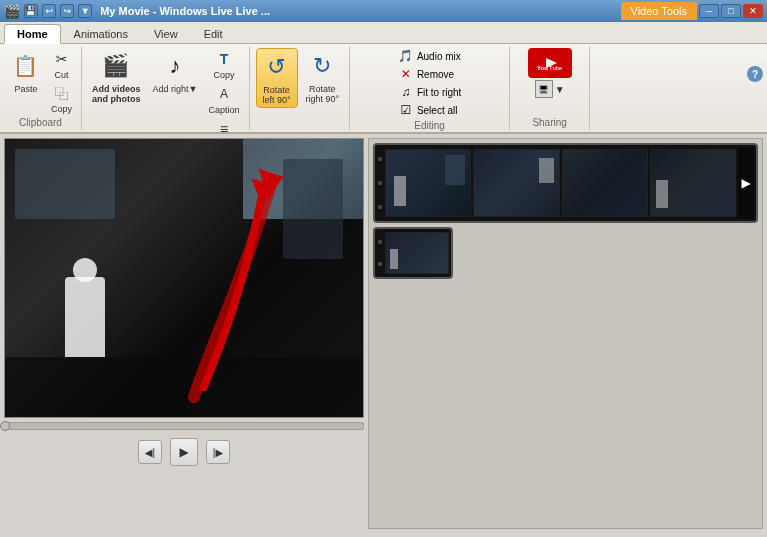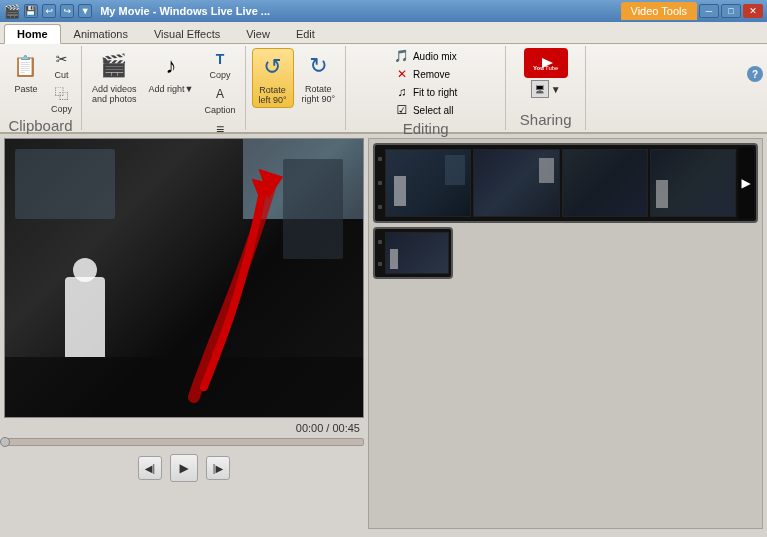--- a/index.html
+++ b/index.html
@@ -127,21 +127,21 @@
       padding: 2px 6px;
       min-width: 50px;
     }
     .ribbon-group-content {
       display: flex;
       align-items: flex-start;
       gap: 2px;
       flex: 1;
     }
     .ribbon-group-label {
-      font-size: 15px;
+      font-size: 10px;
       color: #666;
       margin-top: auto;
       padding-top: 2px;
     }
 
     .ribbon-btn-large {
       display: flex;
       flex-direction: column;
       align-items: center;
       cursor: pointer;
@@ -480,21 +480,20 @@
       <div class="ribbon-tab-video-tools" style="position:static; background:#f0a030; color:white; border:none; padding:3px 10px; border-radius:3px 3px 0 0; cursor:pointer;">Video Tools</div>
       <div class="win-btn win-btn-min">─</div>
       <div class="win-btn win-btn-max">□</div>
       <div class="win-btn win-btn-close">✕</div>
     </div>
   </div>
 
   <div id="ribbon-tabs">
     <div class="ribbon-tab active">Home</div>
     <div class="ribbon-tab">Animations</div>
-    <div class="ribbon-tab">Visual Effects</div>
     <div class="ribbon-tab">View</div>
     <div class="ribbon-tab">Edit</div>
     <div id="help-btn">?</div>
   </div>
 
   <div id="ribbon">
 
     <div class="ribbon-group">
       <div class="ribbon-group-content">
         <div class="ribbon-btn-large">
@@ -512,21 +511,21 @@
           </div>
         </div>
       </div>
       <div class="ribbon-group-label">Clipboard</div>
     </div>
 
     <div class="ribbon-group">
       <div class="ribbon-group-content" style="gap:4px;">
         <div class="ribbon-btn-large">
           <div class="icon" style="font-size:22px;">🎬</div>
-          <div class="label" style="white-space:pre-wrap;">Add videos
+          <div class="label" style="white-space:pre-wrap;font-weight:bold;">Add videos
 and photos</div>
         </div>
         <div class="ribbon-btn-large">
           <div class="icon" style="font-size:22px;">♪</div>
           <div class="label">Add
 right▼</div>
         </div>
         <div class="small-buttons-col" style="gap:2px;">
           <div class="ribbon-btn-small">
             <div class="icon" style="font-size:14px; font-weight:bold; color:#2060a0;">T</div>
@@ -640,21 +639,20 @@
           <path d="M 200 250 C 220 200 240 150 260 50" stroke="#cc0000" stroke-width="8" fill="none" stroke-linecap="round"></path>
 
           <polygon points="248,40 270,45 258,65" fill="#cc0000"></polygon>
 
           <path d="M 190 260 C 210 200 240 140 268 44" stroke="#cc0000" stroke-width="12" fill="none" stroke-linecap="round" opacity="0.7"></path>
 
           <polygon points="255,30 280,38 265,60" fill="#cc0000"></polygon>
         </svg>
       </div>
 
-      <div id="time-display">00:00 / 00:45</div>
 
       <div id="progress-bar-container">
         <div id="progress-bar-fill"></div>
         <div id="progress-handle"></div>
       </div>
 
       <div id="transport-controls">
         <div class="transport-btn">◀|</div>
         <div class="transport-btn" style="width:28px; height:28px; font-size:12px;">▶</div>
         <div class="transport-btn">|▶</div>

